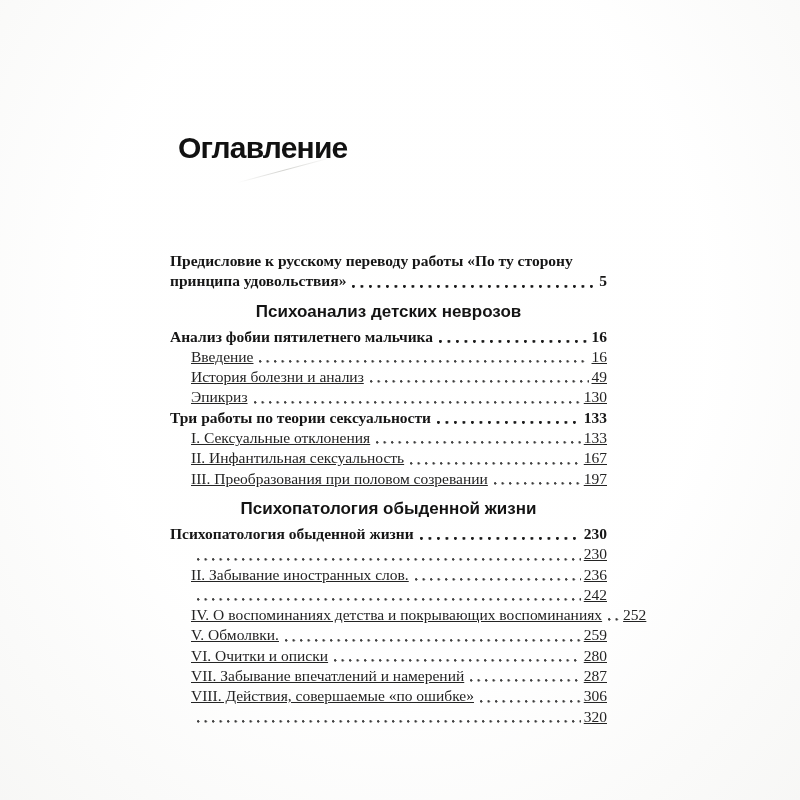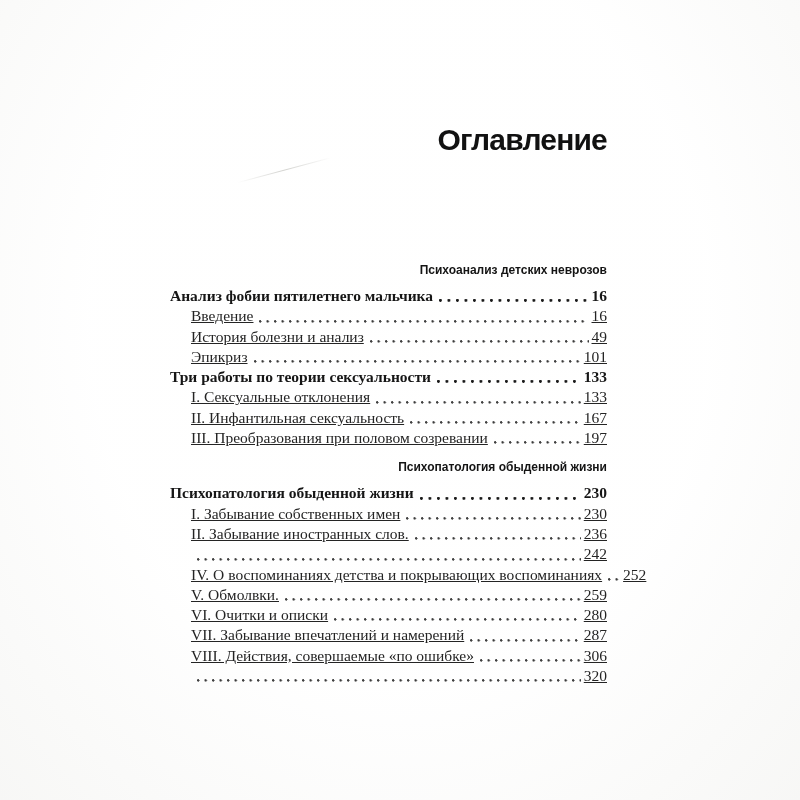--- a/index.html
+++ b/index.html
@@ -13,22 +13,22 @@
     position: relative;
     width: 800px; height: 800px;
     background:
       radial-gradient(ellipse at 50% 40%, rgba(255,255,255,0.9) 55%, rgba(243,243,241,0.55) 100%),
       #fcfcfb;
     color: #1f1f1f;
   }
   .page-title {
     position: absolute;
     left: 170px; width: 437px; top: 123px;
-    margin: 0;
-    text-align: right;
+    margin: 8px;
+    text-align: left;
     font-family: "Liberation Sans", sans-serif;
     font-weight: 700;
     font-size: 30px;
     letter-spacing: -0.8px;
     color: #111;
   }
   .scratch {
     position: absolute;
     left: 238px; top: 182px;
     width: 96px; height: 1px;
@@ -39,22 +39,22 @@
   .toc {
     position: absolute;
     left: 170px; top: 251px;
     width: 437px;
     font-size: 15.5px;
     line-height: 20.3px;
   }
   .section-header {
     font-family: "Liberation Sans", sans-serif;
     font-weight: 700;
-    font-size: 12px;
-    text-align: right;
+    font-size: 17px;
+    text-align: center;
     color: #141414;
     margin: 9px 0 5px 0;
     line-height: 21px;
   }
   .entry { color: #242424; }
   .entry.bold { font-weight: 700; color: #161616; }
   .entry.indent1 { padding-left: 21px; text-decoration: underline; }
   .row { display: flex; align-items: baseline; }
   .label { white-space: nowrap; }
   .line1 { white-space: nowrap; }
@@ -75,20 +75,28 @@
   }
   .pg { white-space: nowrap; }
 </style>
 </head>
 <body>
 
 <div class="page">
   <h1 class="page-title">Оглавление</h1>
   <div class="scratch"></div>
   <div class="toc" id="toc">
+      <div class="entry bold">
+        <div class="line1">Предисловие к русскому переводу работы «По ту сторону</div>
+        <div class="row">
+          <span class="label">принципа удовольствия»</span>
+          <span class="dots"></span>
+          <span class="pg">5</span>
+        </div>
+      </div>
       <div class="section-header">Психоанализ детских неврозов</div>
       <div class="entry bold">
         <div class="row">
           <span class="label">Анализ фобии пятилетнего мальчика</span>
           <span class="dots"></span>
           <span class="pg">16</span>
         </div>
       </div>
       <div class="entry indent1">
         <div class="row">
@@ -101,21 +109,21 @@
         <div class="row">
           <span class="label">История болезни и анализ</span>
           <span class="dots"></span>
           <span class="pg">49</span>
         </div>
       </div>
       <div class="entry indent1">
         <div class="row">
           <span class="label">Эпикриз</span>
           <span class="dots"></span>
-          <span class="pg">101</span>
+          <span class="pg">130</span>
         </div>
       </div>
       <div class="entry bold">
         <div class="row">
           <span class="label">Три работы по теории сексуальности</span>
           <span class="dots"></span>
           <span class="pg">133</span>
         </div>
       </div>
       <div class="entry indent1">
@@ -142,21 +150,20 @@
       <div class="section-header">Психопатология обыденной жизни</div>
       <div class="entry bold">
         <div class="row">
           <span class="label">Психопатология обыденной жизни</span>
           <span class="dots"></span>
           <span class="pg">230</span>
         </div>
       </div>
       <div class="entry indent1">
         <div class="row">
-          <span class="label">I. Забывание собственных имен</span>
           <span class="dots"></span>
           <span class="pg">230</span>
         </div>
       </div>
       <div class="entry indent1">
         <div class="row">
           <span class="label">II. Забывание иностранных слов.</span>
           <span class="dots"></span>
           <span class="pg">236</span>
         </div>

